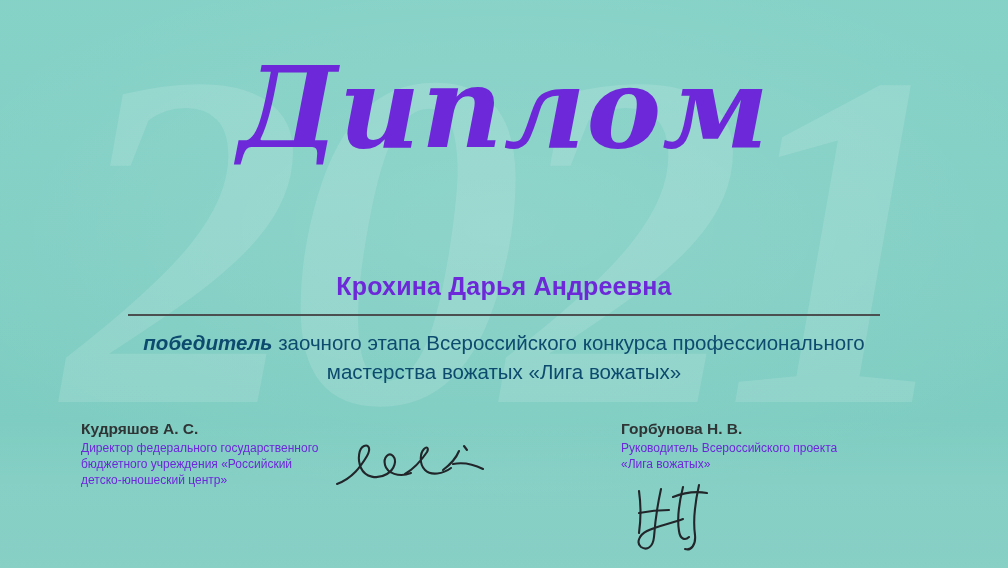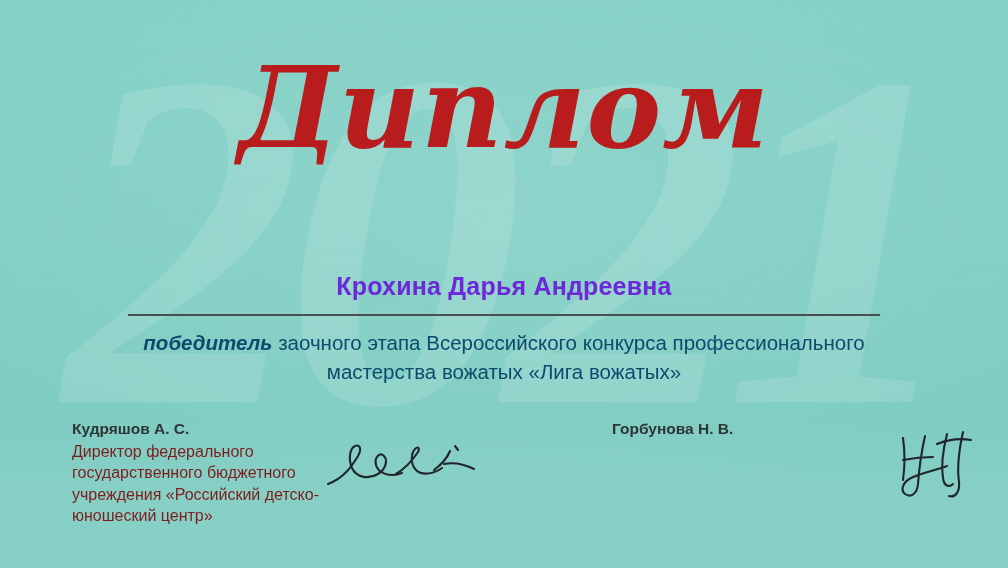--- a/index.html
+++ b/index.html
@@ -61,21 +61,21 @@
     position: absolute;
     top: 52px;
     left: 0;
     right: 0;
     text-align: center;
     font-family: "DejaVu Serif", serif;
     font-style: italic;
     font-weight: bold;
     font-size: 112px;
     line-height: 1;
-    color: #b91c1c;
+    color: #6d28d9;
     letter-spacing: 1px;
   }
 
   
   .recipient-block {
     position: absolute;
     top: 272px;
     left: 128px;
     right: 128px;
     text-align: center;
@@ -105,45 +105,45 @@
     color: #0c4a6e;
   }
   .description .strong-italic {
     font-weight: bold;
     font-style: italic;
   }
 
   
   .signatures {
     position: absolute;
-    left: 4px;
+    left: 13px;
     right: 0;
     top: 420px;
     display: flex;
     gap: 48px;
   }
   .sig-col {
     width: 50%;
     display: flex;
     align-items: flex-start;
     box-sizing: border-box;
   }
   .sig-col.left { padding-left: 68px; }
-  .sig-col.right { padding-left: 72px; }
+  .sig-col.right { padding-left: 72px; flex-direction: column; }
   .sig-text { width: 250px; }
   .sig-name {
     font-size: 15.5px;
     font-weight: bold;
     color: #2f3435;
     margin-bottom: 3px;
   }
   .sig-role {
-    font-size: 16px;
+    font-size: 12px;
     line-height: 1.33;
-    color: #7f1d1d;
+    color: #6d28d9;
   }
   .sig-mark {
     flex: 1;
     display: flex;
     align-items: flex-start;
     justify-content: center;
     padding-top: 6px;
   }
 </style>
 </head>
@@ -182,20 +182,21 @@
             <path d="M122 38 C 132 36, 142 38, 152 43"></path>
             <path d="M133 20 L 136 24"></path>
           </g>
         </svg>
       </div>
     </div>
 
     <div class="sig-col right">
       <div class="sig-text">
         <div class="sig-name">Горбунова Н. В.</div>
+        <div class="sig-role">Руководитель Всероссийского проекта «Лига вожатых»</div>
       </div>
       <div class="sig-mark">
         <svg width="100" height="80" viewBox="0 0 100 80" aria-hidden="true">
           <g fill="none" stroke="#22262a" stroke-width="2.1" stroke-linecap="round" stroke-linejoin="round">
             <path d="M18 12 C 20 26, 20 40, 18 54"></path>
             <path d="M40 10 C 36 28, 34 44, 33 58 C 32 68, 26 72, 20 68 C 15 64, 18 56, 26 52 C 36 47, 52 44, 62 40"></path>
             <path d="M18 34 C 28 32, 38 31, 48 31"></path>
             <path d="M62 8 C 58 24, 56 40, 58 52 C 59 60, 64 62, 68 58"></path>
             <path d="M78 6 C 74 24, 72 42, 74 56 C 75 66, 70 72, 64 70"></path>
             <path d="M52 18 C 62 14, 74 12, 86 14"></path>

